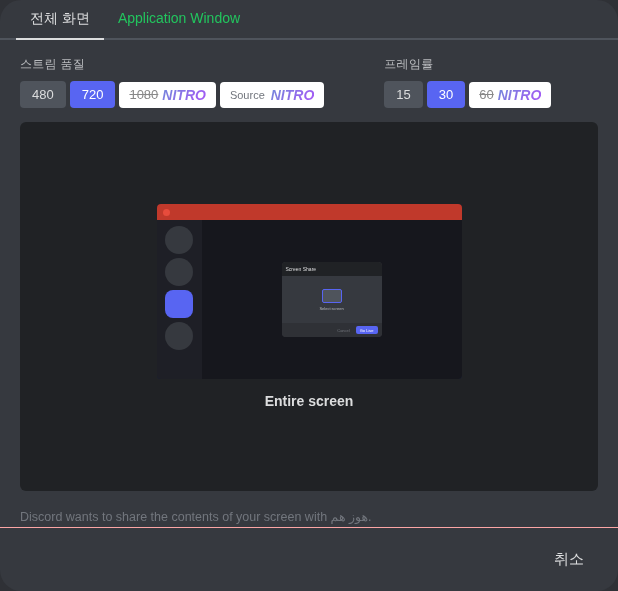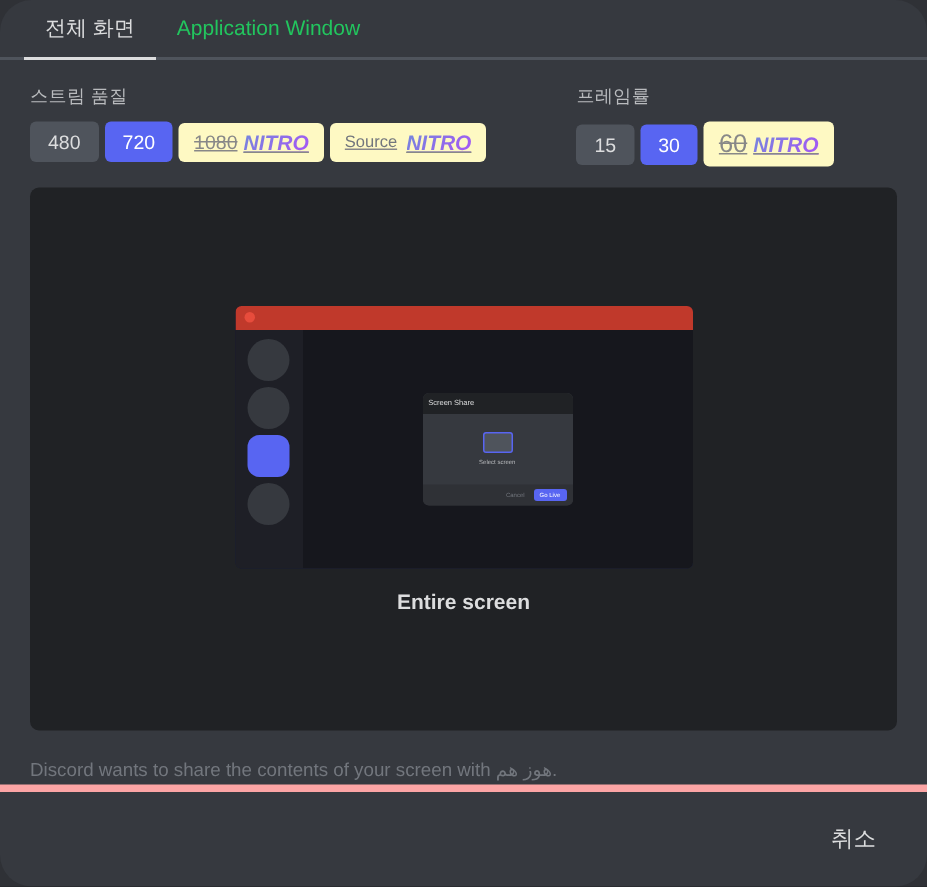--- a/index.html
+++ b/index.html
@@ -100,27 +100,26 @@
     }
 
     .quality-btn.active {
       background: #5865f2;
       color: #fff;
     }
 
     .nitro-badge {
       display: flex;
       align-items: center;
-      background: #fef9c3;
+      background: #ffffff;
       border-radius: 4px;
       padding: 5px 10px;
       font-size: 13px;
       color: #888;
       gap: 4px;
-      text-decoration: underline;
     }
 
     .nitro-badge .nitro-text {
       font-weight: 800;
       font-style: italic;
       background: linear-gradient(135deg, #7289da, #a855f7);
       -webkit-background-clip: text;
       -webkit-text-fill-color: transparent;
       background-clip: text;
       font-size: 14px;
@@ -306,21 +305,21 @@
       padding: 0 20px;
     }
 
     
     .action-bar {
       display: flex;
       justify-content: flex-end;
       align-items: center;
       padding: 14px 20px;
       gap: 12px;
-      border-top: 5px solid #fca5a5;
+      border-top: 1px solid #fca5a5;
     }
 
     .btn-cancel {
       background: transparent;
       border: none;
       color: #dcddde;
       font-size: 15px;
       font-family: inherit;
       cursor: pointer;
       padding: 8px 14px;
@@ -371,21 +370,21 @@
           </div>
         </div>
       </div>
 
       <div class="section-group">
         <div class="section-label">프레임률</div>
         <div class="btn-group">
           <button class="quality-btn">15</button>
           <button class="quality-btn active">30</button>
           <div class="nitro-badge">
-            <span style="color:#888; font-size:17px; text-decoration: line-through;">60</span>
+            <span style="color:#888; font-size:13px; text-decoration: line-through;">60</span>
             <span class="nitro-text">NITRO</span>
           </div>
         </div>
       </div>
     </div>
 
     <div class="preview-container">
       <div class="screen-preview">
         <div class="screen-inner">
           <div class="screen-topbar">

